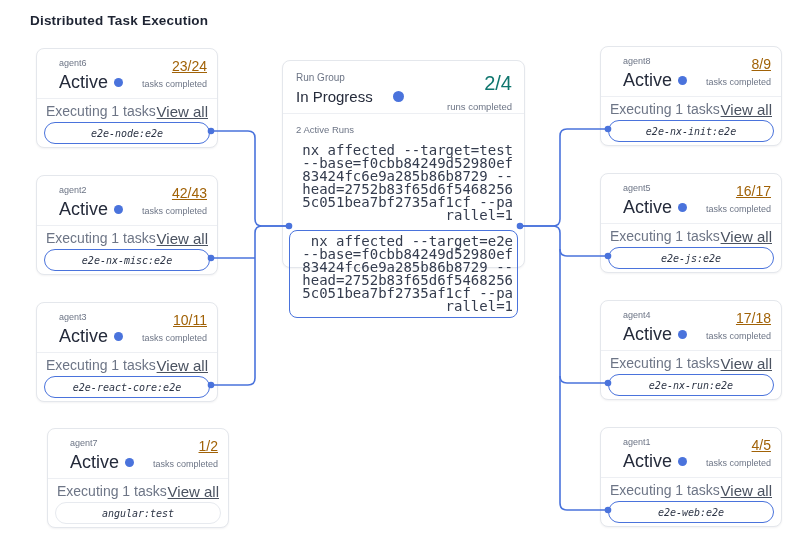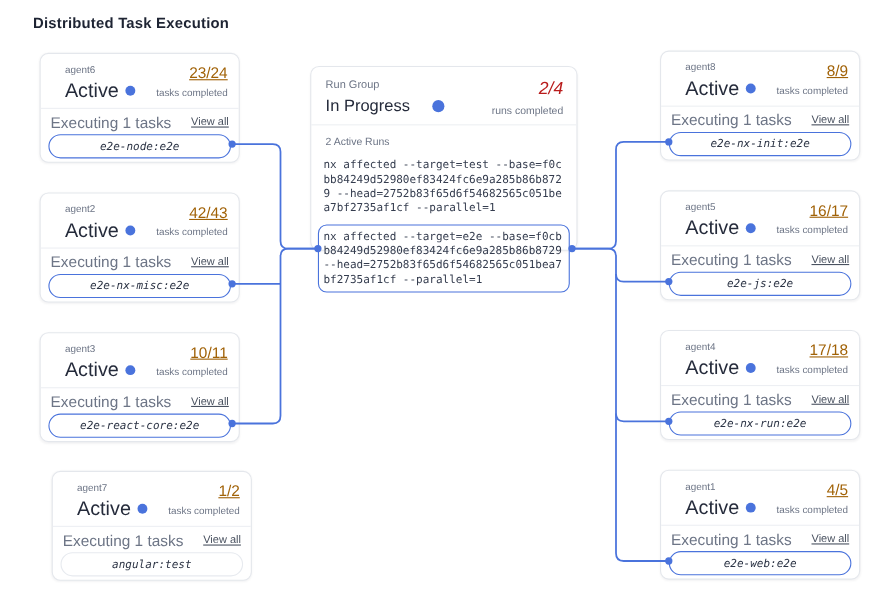--- a/index.html
+++ b/index.html
@@ -22,43 +22,43 @@
   .agent-name { font-size:9px; color:var(--muted); }
   .status-row { display:flex; align-items:center; gap:6px; margin-top:4px; }
   .status-text { font-size:18px; color:#252b3b; }
   .dot { width:9px; height:9px; border-radius:50%; background:var(--accent); }
   .agent-progress { text-align:right; }
   .count { font-size:14px; color:#a16207;text-decoration:underline; }
   .caption { font-size:9px; color:var(--muted); margin-top:5px; }
   .agent-bottom { position:absolute; top:49px; left:0; right:0; bottom:0; border-top:1px solid var(--divider); padding:6px 7px 0 7px; }
   .exec-row { display:flex; justify-content:space-between; align-items:center; padding:0 2px; height:12px; }
   .exec-label { font-size:14px; color:var(--muted); }
-  .view-all { font-size:10px; color:#4a5260; text-decoration:underline; cursor:pointer; }
+  .view-all { font-size:15px; color:#4a5260; text-decoration:underline; cursor:pointer; }
   .pill {
     margin-top:5px; height:22px; border:1.5px solid var(--accent); border-radius:11px;
     display:flex; align-items:center; justify-content:center; background:#fff;
     font-family:"DejaVu Sans Mono", monospace; font-size:10px; color:#2b3344;font-style:italic;
   }
   .pill-plain { border-color:#e7eaef; }
 
   
-  .run-card { left:282px; top:60px; width:243px; height:168px; }
+  .run-card { left:282px; top:60px; width:243px; height:208px; }
   .run-header { display:flex; justify-content:space-between; padding:11px 12px 0 13px; height:52px; }
   .run-label { font-size:10px; color:var(--muted); }
   .run-status-row { display:flex; align-items:center; gap:20px; margin-top:5px; }
   .run-status { font-size:15px; color:#252b3b; }
   .run-dot { width:11px; height:11px; border-radius:50%; background:var(--accent); }
   .run-progress { text-align:right; }
-  .run-count { font-size:16px; color:#b91c1c;font-style:italic; }
+  .run-count { font-size:20px; color:#0f766e; }
   .run-caption { font-size:9.5px; color:var(--muted); margin-top:6px; }
   .run-body { position:absolute; top:52px; left:0; right:0; bottom:0; border-top:1px solid var(--divider); padding:10px 6px; }
   .active-runs { font-size:9.5px; color:var(--muted); margin-left:7px; }
   .cmd {
-    font-family:"DejaVu Sans Mono", monospace; font-size:10px; line-height:13px; color:#343c4e;
-    text-align:left; word-break:break-all; margin:9px 5px 0 5px;
+    font-family:"DejaVu Sans Mono", monospace; font-size:14px; line-height:13px; color:#343c4e;
+    text-align:right; word-break:break-all; margin:9px 5px 0 5px;
   }
   .cmd-box {
     margin:8px 0 0 0; border:1.5px solid var(--accent); border-radius:8px; padding:4px 4px;
   }
   .cmd-box .cmd { margin:0; }
 
   
   .connectors { position:absolute; left:0; top:0; width:800px; height:549px; z-index:5; pointer-events:none; color:var(--accent); }
 </style>
 </head>

